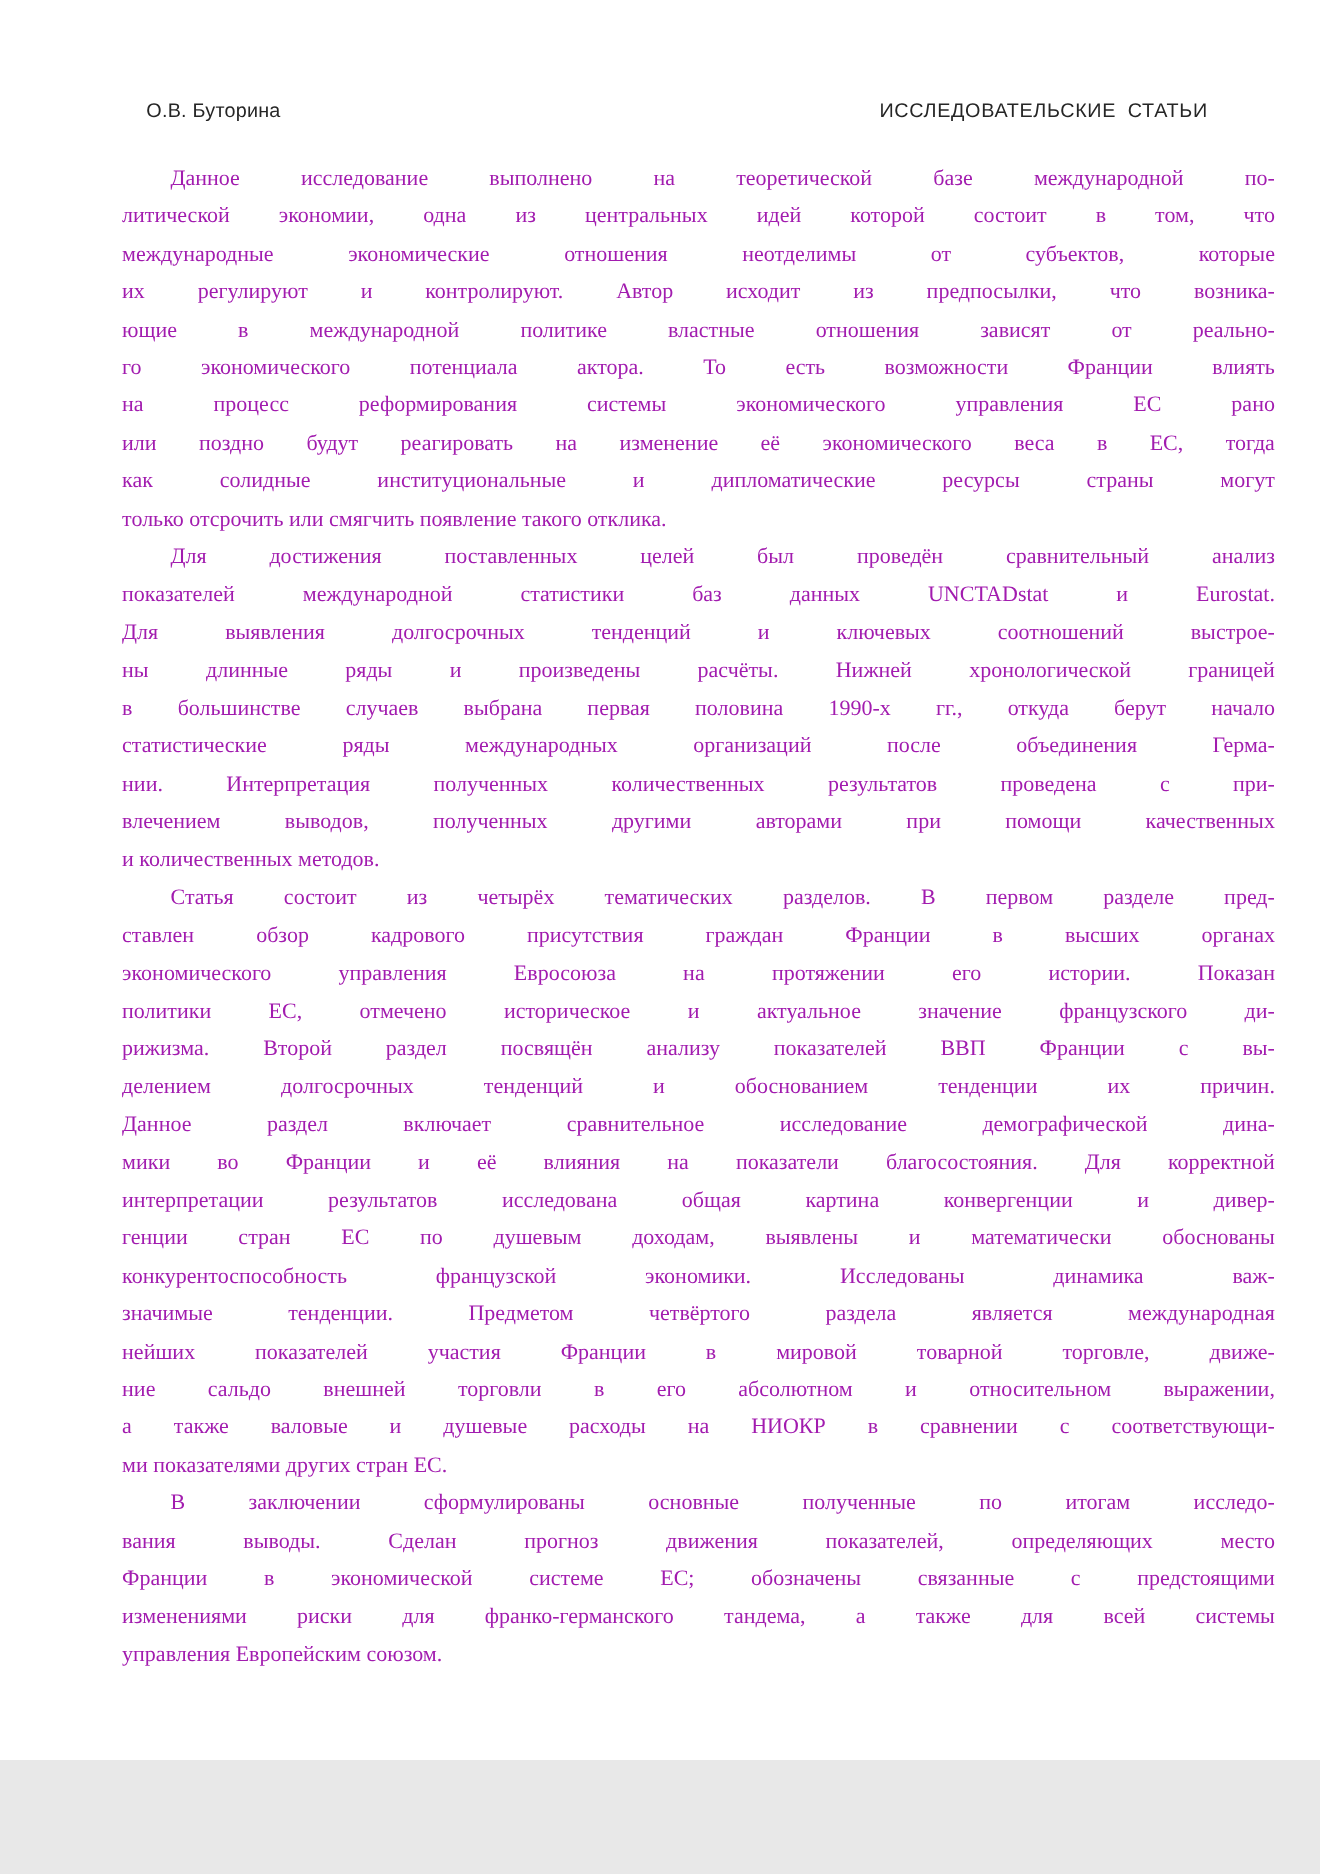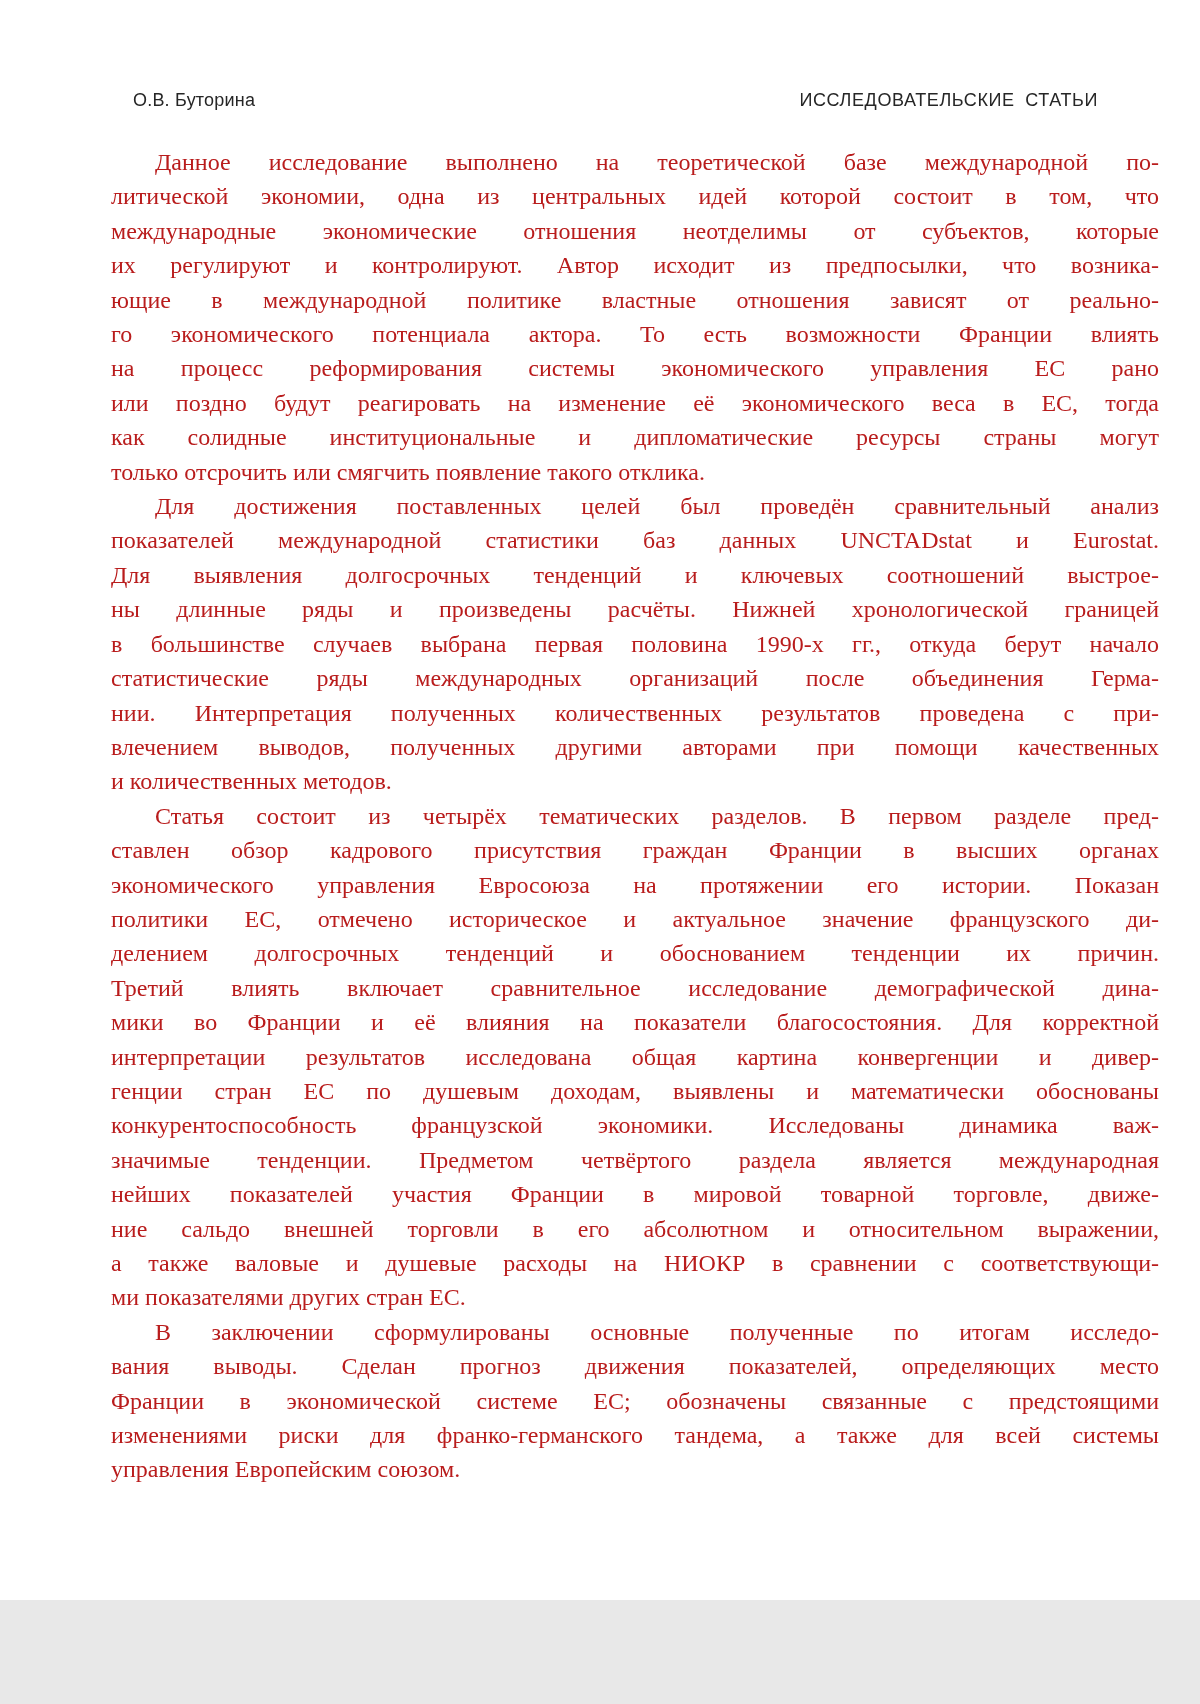--- a/index.html
+++ b/index.html
@@ -33,23 +33,23 @@
   .running-head .section {
     letter-spacing: 0.6px;
     word-spacing: 5px;
   }
   .article-body {
     position: absolute;
     top: 145px;
     left: 111px;
     width: 1048px;
     font-family: "Liberation Serif", serif;
-    font-size: 24px;
+    font-size: 20px;
     line-height: 34.4px;
-    color: #b91c1c;
+    color: #a21caf;
   }
   .pline {
     text-align: justify;
     text-align-last: justify;
     -moz-text-align-last: justify;
     white-space: normal;
     hyphens: none;
   }
   .pline-first {
     text-indent: 44px;
@@ -107,22 +107,23 @@
       <div class="pline">ны длинные ряды и произведены расчёты. Нижней хронологической границей</div>
       <div class="pline">в большинстве случаев выбрана первая половина 1990-х гг., откуда берут начало</div>
       <div class="pline">статистические ряды международных организаций после объединения Герма-</div>
       <div class="pline">нии. Интерпретация полученных количественных результатов проведена с при-</div>
       <div class="pline">влечением выводов, полученных другими авторами при помощи качественных</div>
       <div class="pline pline-last">и количественных методов.</div>
       <div class="pline pline-first">Статья состоит из четырёх тематических разделов. В первом разделе пред-</div>
       <div class="pline">ставлен обзор кадрового присутствия граждан Франции в высших органах</div>
       <div class="pline">экономического управления Евросоюза на протяжении его истории. Показан</div>
       <div class="pline">политики ЕС, отмечено историческое и актуальное значение французского ди-</div>
+      <div class="pline">рижизма. Второй раздел посвящён анализу показателей ВВП Франции с вы-</div>
       <div class="pline">делением долгосрочных тенденций и обоснованием тенденции их причин.</div>
-      <div class="pline">Третий влиять включает сравнительное исследование демографической дина-</div>
+      <div class="pline">Данное раздел включает сравнительное исследование демографической дина-</div>
       <div class="pline">мики во Франции и её влияния на показатели благосостояния. Для корректной</div>
       <div class="pline">интерпретации результатов исследована общая картина конвергенции и дивер-</div>
       <div class="pline">генции стран ЕС по душевым доходам, выявлены и математически обоснованы</div>
       <div class="pline">конкурентоспособность французской экономики. Исследованы динамика важ-</div>
       <div class="pline">значимые тенденции. Предметом четвёртого раздела является международная</div>
       <div class="pline">нейших показателей участия Франции в мировой товарной торговле, движе-</div>
       <div class="pline">ние сальдо внешней торговли в его абсолютном и относительном выражении,</div>
       <div class="pline">а также валовые и душевые расходы на НИОКР в сравнении с соответствующи-</div>
       <div class="pline pline-last">ми показателями других стран ЕС.</div>
       <div class="pline pline-first">В заключении сформулированы основные полученные по итогам исследо-</div>

